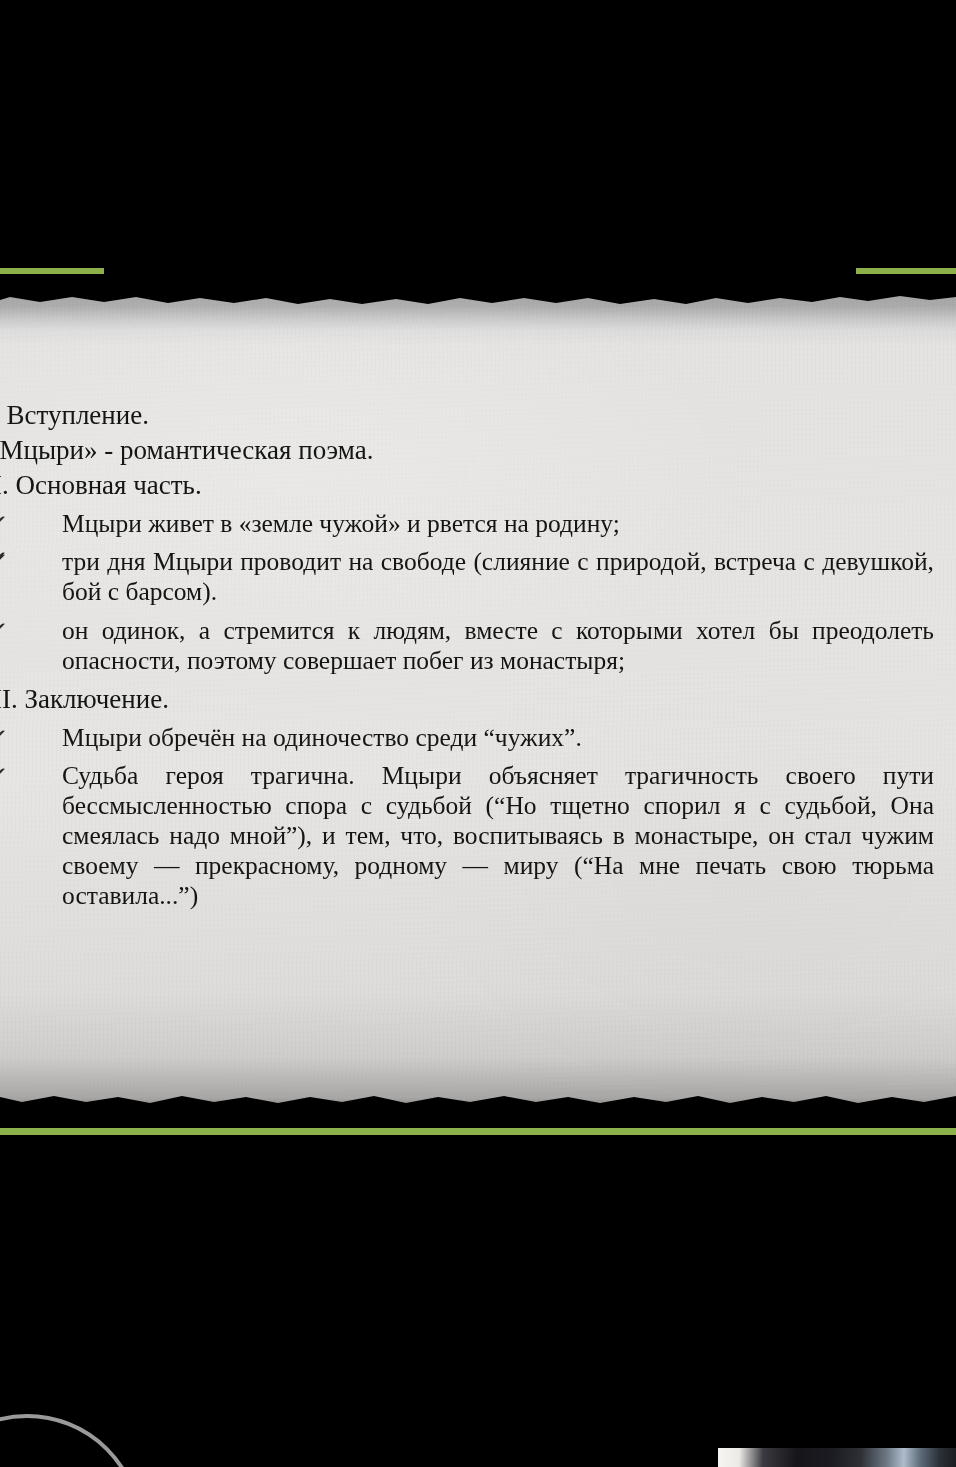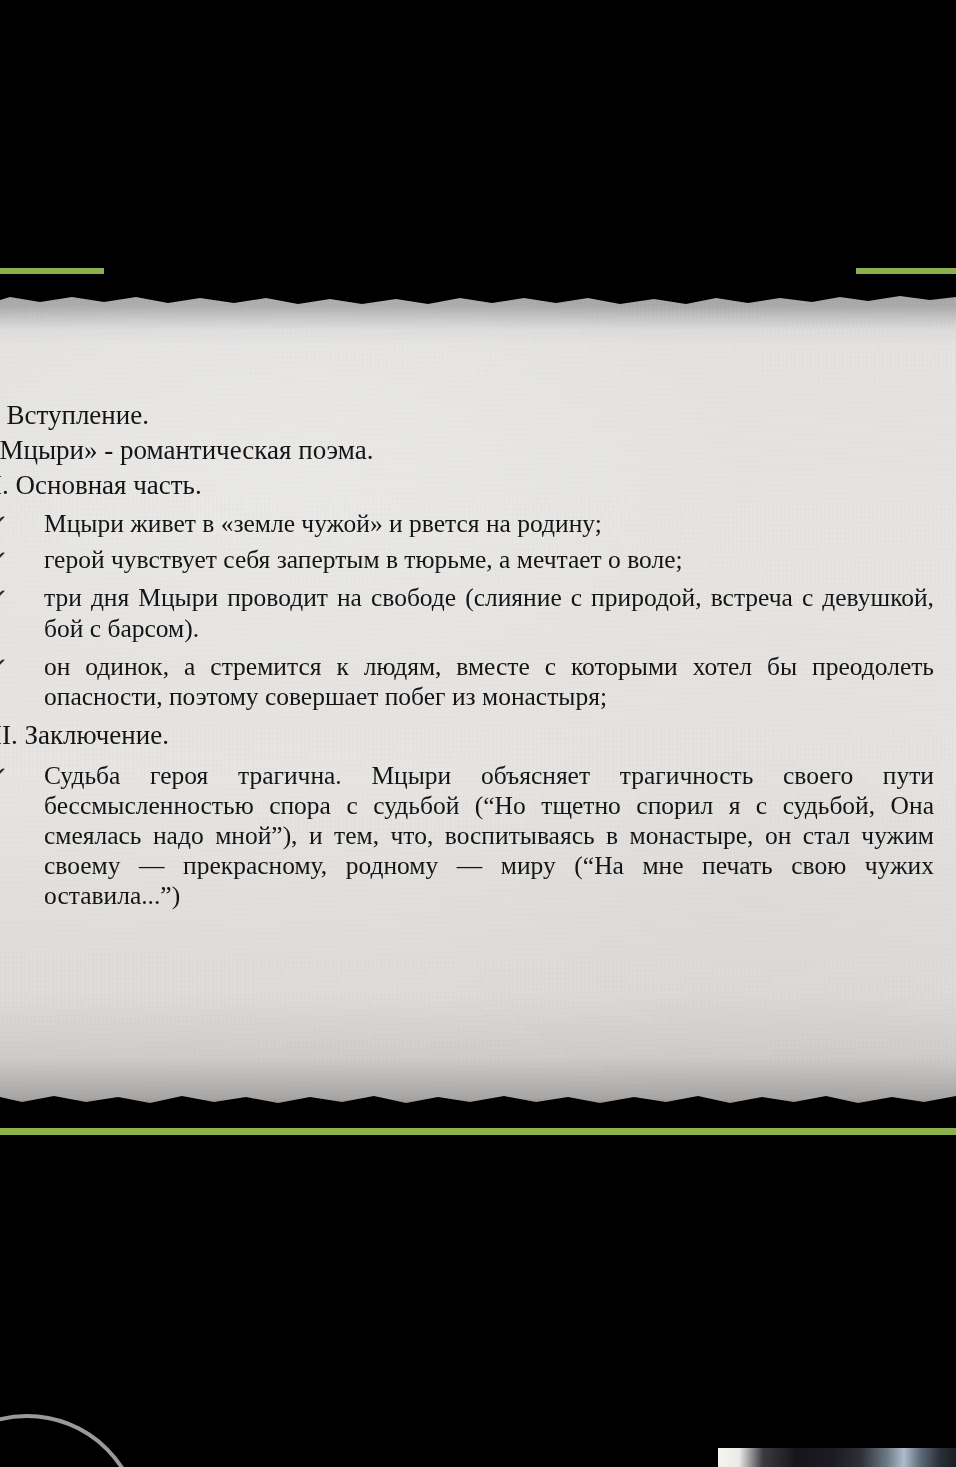--- a/index.html
+++ b/index.html
@@ -120,21 +120,21 @@
   }
 
   .bullet-list { list-style: none; }
 
   .bullet {
     position: relative;
     font-size: 25.5px;
     line-height: 1.18;
     text-align: justify;
     text-justify: inter-word;
-    padding-left: 44px;
+    padding-left: 62px;
     padding-right: 10px;
     margin-top: 8px;
   }
   .bullet.tight { margin-top: 6px; }
 
   .bullet .tick {
     position: absolute;
     left: -12px;
     top: 1px;
     font-size: 23px;
@@ -213,38 +213,41 @@
 
     <div class="level1">II. Основная часть.</div>
 
     <div class="bullet-list">
       <div class="bullet tight">
         <span class="tick">✓</span>
         <span class="txt">Мцыри живет в «земле чужой» и рвется на родину;</span>
       </div>
       <div class="bullet tight">
         <span class="tick">✓</span>
-        <span class="txt">герой чувствует себя запертым в тюрьме, а мечтает о воле;</span>
       </div>
       <div class="bullet">
         <span class="tick">✓</span>
         <span class="txt">три дня Мцыри проводит на свободе (слияние с природой, встреча с девушкой, бой с барсом).</span>
       </div>
       <div class="bullet">
         <span class="tick">✓</span>
         <span class="txt">он одинок, а стремится к людям, вместе с которыми хотел бы преодолеть опасности, поэтому совершает побег из монастыря;</span>
       </div>
     </div>
 
     <div class="level1" style="margin-top:6px">III. Заключение.</div>
 
     <div class="bullet-list">
+      <div class="bullet tight">
+        <span class="tick">✓</span>
+        <span class="txt"> Мцыри обречён на одиночество среди “чужих”.</span>
+      </div>
       <div class="bullet">
         <span class="tick">✓</span>
-        <span class="txt">Судьба героя трагична. Мцыри объясняет трагичность своего пути бессмысленностью спора с судьбой (“Но тщетно спорил я с судьбой, Она смеялась надо мной”), и тем, что, воспитываясь в монастыре, он стал чужим своему — прекрасному, родному — миру (“На мне печать свою чужих оставила...”)</span>
+        <span class="txt">Судьба героя трагична. Мцыри объясняет трагичность своего пути бессмысленностью спора с судьбой (“Но тщетно спорил я с судьбой, Она смеялась надо мной”), и тем, что, воспитываясь в монастыре, он стал чужим своему — прекрасному, родному — миру (“На мне печать свою тюрьма оставила...”)</span>
       </div>
     </div>
 
   </div>
 
   <div id="corner-ring"></div>
   <div id="photo-sliver"></div>
 
 </div>
 

